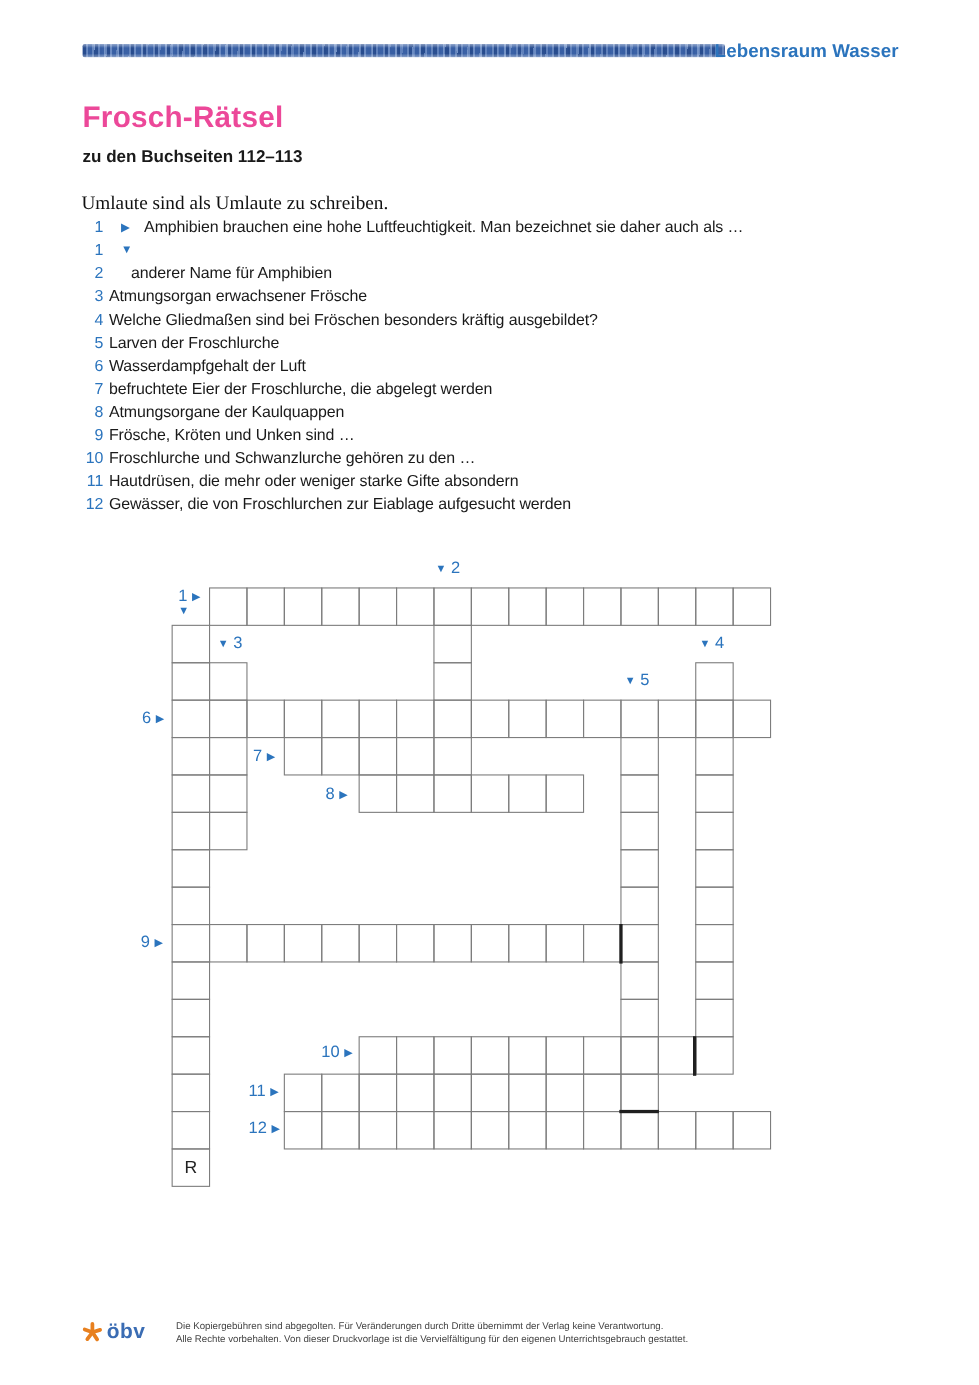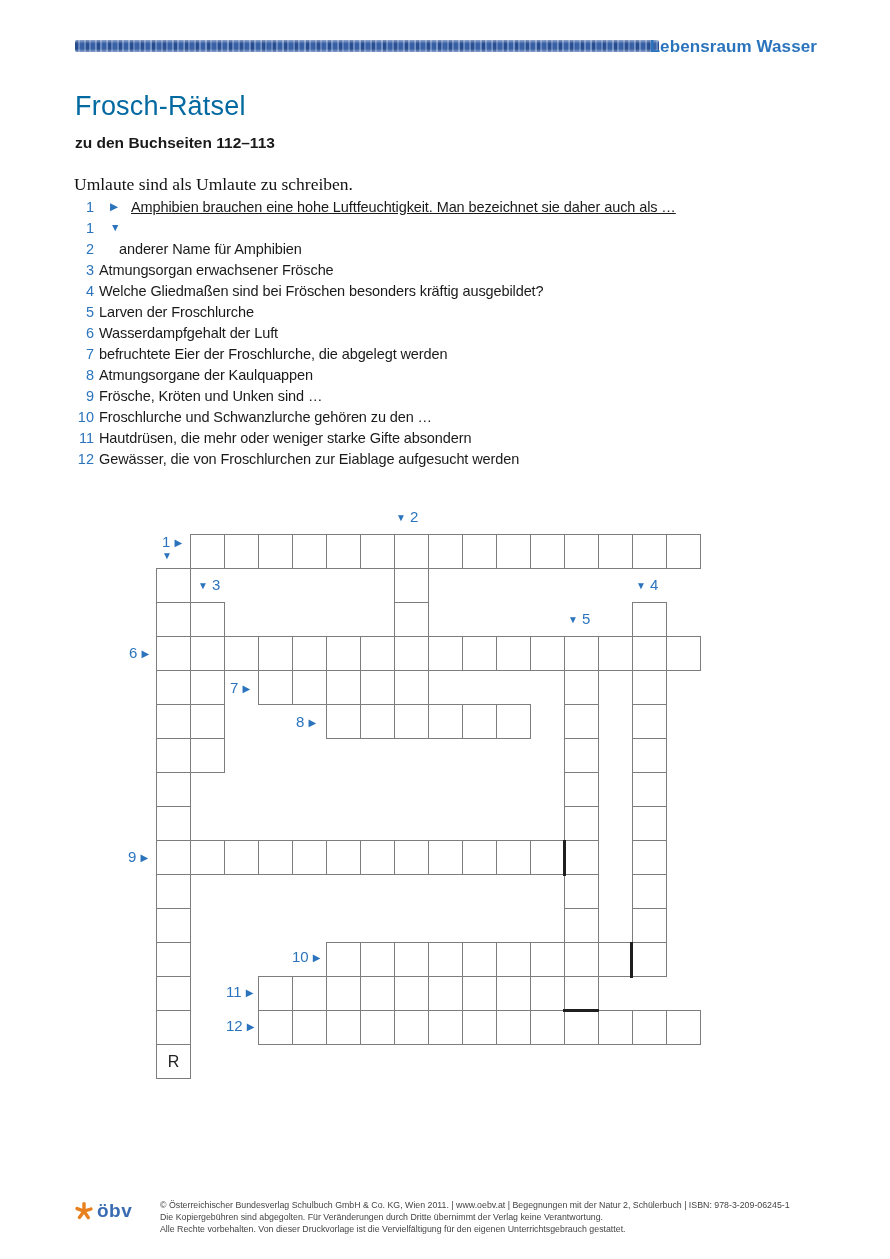--- a/index.html
+++ b/index.html
@@ -18,21 +18,21 @@
       repeating-linear-gradient(91deg, rgba(38,74,140,.9) 0 3px, rgba(112,143,197,.7) 3px 5px, rgba(56,95,164,.92) 5px 9px, rgba(136,163,208,.55) 9px 11px),
       repeating-linear-gradient(88deg, rgba(47,86,156,.8) 0 4px, rgba(96,128,186,.55) 4px 7px);
     border-radius:2px;
   }
   .chapter{
     position:absolute;top:37px;right:73px;
     font-size:17px;font-weight:bold;color:#2b74bd;letter-spacing:.1px;
   }
   .title{
     position:absolute;left:75px;top:91px;
-    font-size:27px;font-weight:normal;color:#0369a1;letter-spacing:.2px;
+    font-size:27px;font-weight:bold;color:#ec4899;letter-spacing:.2px;
   }
   .subtitle{
     position:absolute;left:75px;top:134px;
     font-size:15.5px;font-weight:bold;color:#1a1a1a;
   }
   .instruction{
     position:absolute;left:74px;top:174px;
     font-family:"Liberation Serif",serif;font-size:17.5px;color:#111;
   }
 
@@ -90,21 +90,21 @@
 <div class="chapter">Lebensraum Wasser</div>
 
 <div class="title">Frosch-Rätsel</div>
 <div class="subtitle">zu den Buchseiten 112–113</div>
 <div class="instruction">Umlaute sind als Umlaute zu schreiben.</div>
 
 <div id="clues">
     <div class="clue-row" style="top: 0px;">
       <span class="clue-num">1</span>
       <span class="clue-arrow">▶</span>
-      <span class="clue-text" style="left: 131px; text-decoration: underline;">Amphibien brauchen eine hohe Luftfeuchtigkeit. Man bezeichnet sie daher auch als …</span>
+      <span class="clue-text" style="left: 131px;">Amphibien brauchen eine hohe Luftfeuchtigkeit. Man bezeichnet sie daher auch als …</span>
     </div>
     <div class="clue-row" style="top: 21px;">
       <span class="clue-num">1</span>
       <span class="clue-arrow">▼</span>
     </div>
     <div class="clue-row" style="top: 42px;">
       <span class="clue-num">2</span>
       <span class="clue-text" style="left: 99px; margin-left: 20px;">anderer Name für Amphibien</span>
     </div>
     <div class="clue-row" style="top: 63px;">
@@ -299,16 +299,15 @@
     <g stroke="#e8801f" stroke-width="3.4" stroke-linecap="round">
       <line x1="10" y1="10.2" x2="10" y2="2.6"></line>
       <line x1="10" y1="10.2" x2="17.0" y2="8.0"></line>
       <line x1="10" y1="10.2" x2="14.3" y2="16.6"></line>
       <line x1="10" y1="10.2" x2="5.4" y2="16.4"></line>
       <line x1="10" y1="10.2" x2="3.0" y2="7.6"></line>
     </g>
   </svg><span class="logo-text">öbv</span>
 </div>
 <div id="footer-text">
-  <div>© Österreichischer Bundesverlag Schulbuch GmbH &amp; Co. KG, Wien 2011. | www.oebv.at | Begegnungen mit der Natur 2, Schülerbuch | ISBN: 978-3-209-06245-1</div>
   <div>Die Kopiergebühren sind abgegolten. Für Veränderungen durch Dritte übernimmt der Verlag keine Verantwortung.</div>
   <div>Alle Rechte vorbehalten. Von dieser Druckvorlage ist die Vervielfältigung für den eigenen Unterrichtsgebrauch gestattet.</div>
 </div>
 
 </body></html>

